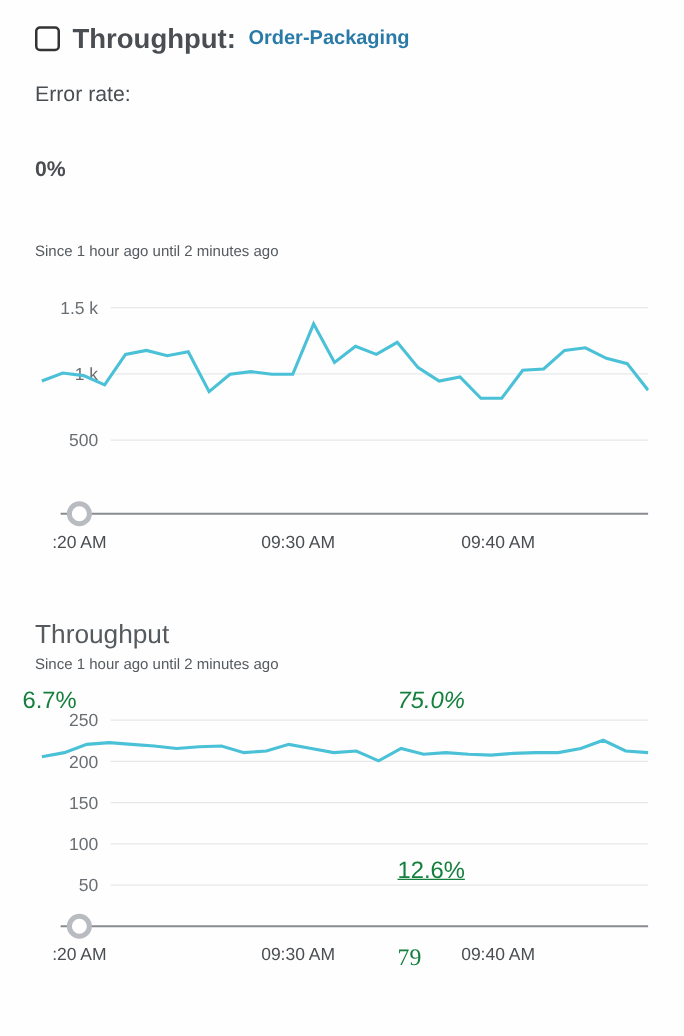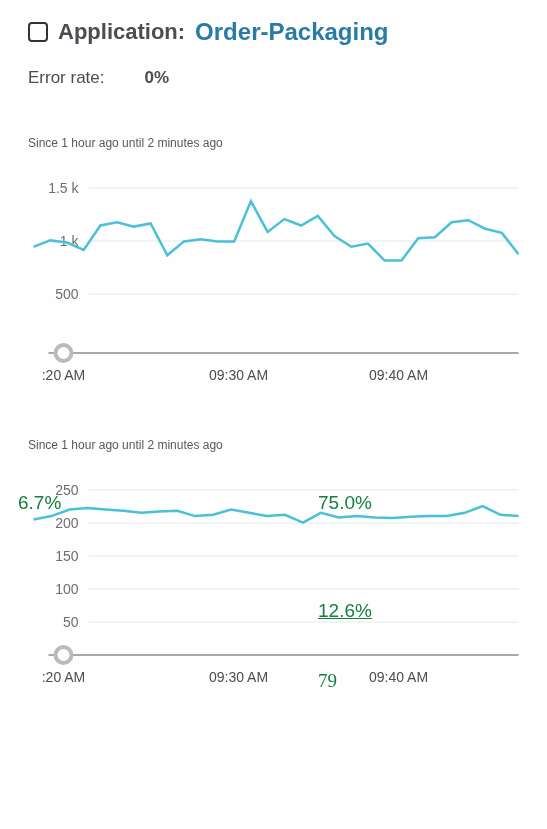--- a/index.html
+++ b/index.html
@@ -24,31 +24,32 @@
     border: 2px solid #333;
     border-radius: 4px;
     cursor: pointer;
   }
   .app-label {
     font-size: 22px;
     font-weight: 600;
     color: #4a4e52;
   }
   .app-name {
-    font-size: 24px;
+    font-size: 16px;
     font-weight: 600;
     color: #2a7aa8;
     cursor: pointer;
   }
   .error-row {
     display: flex;
     gap: 40px;
     font-size: 17px;
     color: #4a4e52;
     margin-bottom: 48px;
+    flex-direction: column;
   }
   .error-label {}
   .error-value { font-weight: 600; }
   .chart-section {
     margin-bottom: 40px;
   }
   .chart-title {
     font-size: 21px;
     font-weight: 400;
     color: #555a5e;
@@ -101,21 +102,21 @@
     font-size: 19px;
     color: #15803d;
     pointer-events: none;
   }
 </style>
 </head>
 <body>
 
 <div class="header-row">
   <div class="checkbox"></div>
-  <span class="app-label">Application:</span>
+  <span class="app-label">Throughput:</span>
   <span class="app-name">Order-Packaging</span>
 </div>
 
 <div class="error-row">
   <span class="error-label">Error rate:</span>
   <span class="error-value">0%</span>
 </div>
 
 <div class="chart-section">
   <div class="chart-subtitle">Since 1 hour ago until 2 minutes ago</div>
@@ -136,23 +137,24 @@
       <circle class="slider-knob" cx="35" cy="185" r="8"></circle>
 
       <text class="x-tick" x="35" y="212">:20 AM</text>
       <text class="x-tick" x="210" y="212">09:30 AM</text>
       <text class="x-tick" x="370" y="212">09:40 AM</text>
     </svg>
   </div>
 </div>
 
 <div class="chart-section" style="position:relative;">
+  <div class="chart-title">Throughput</div>
   <div class="chart-subtitle">Since 1 hour ago until 2 minutes ago</div>
   <div class="ghost-text" style="left:-10px; top:54px;">6.7%</div>
-  <div class="ghost-text" style="left:290px; top:54px;">75.0%</div>
+  <div class="ghost-text" style="left:290px; top:54px;font-style:italic;">75.0%</div>
   <div class="chart-holder">
     <svg class="chart-svg" viewBox="0 0 490 230">
       <text class="y-tick" x="50" y="25">250</text>
       <line class="grid-line" x1="60" y1="20" x2="490" y2="20"></line>
       <text class="y-tick" x="50" y="58">200</text>
       <line class="grid-line" x1="60" y1="53" x2="490" y2="53"></line>
       <text class="y-tick" x="50" y="91">150</text>
       <line class="grid-line" x1="60" y1="86" x2="490" y2="86"></line>
       <text class="y-tick" x="50" y="124">100</text>
       <line class="grid-line" x1="60" y1="119" x2="490" y2="119"></line>

